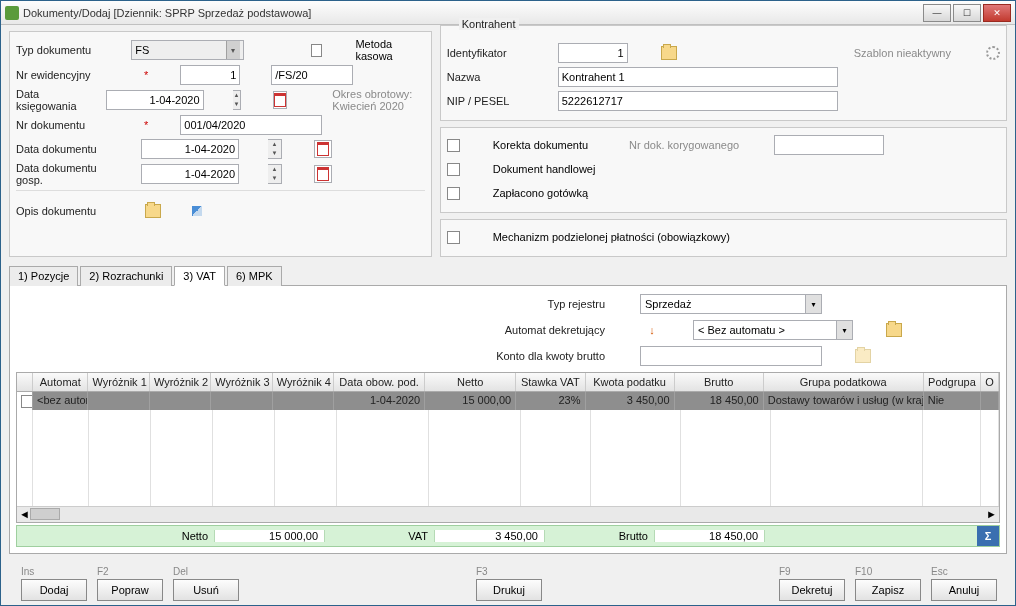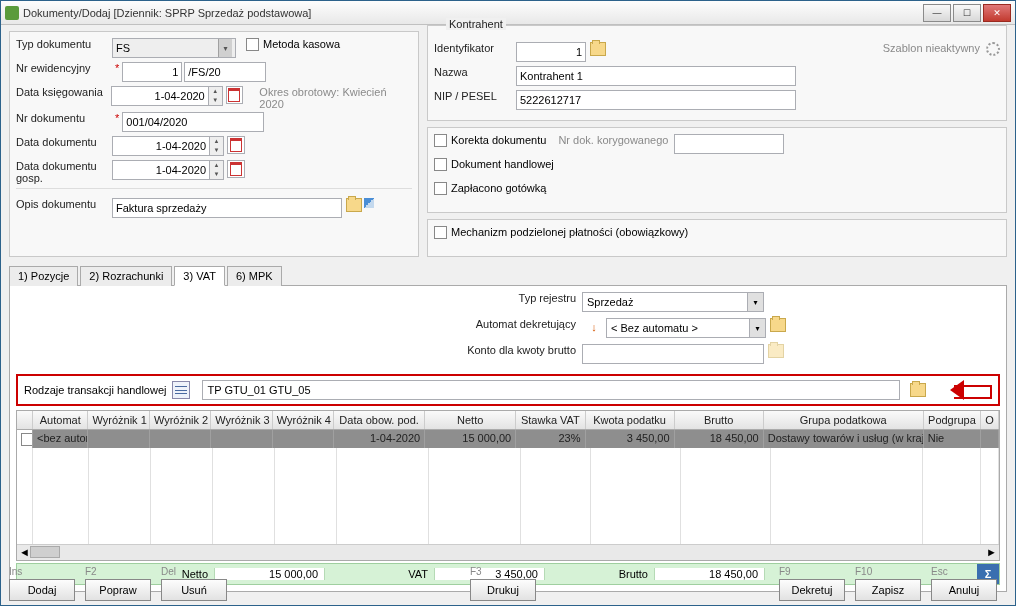--- a/index.html
+++ b/index.html
@@ -8,21 +8,21 @@
   .titlebar { height: 24px; background: linear-gradient(#fdfdfd,#e8e8e8); border-bottom: 1px solid #c0c0c0; display: flex; align-items: center; padding: 0 4px; }
   .titlebar .appicon { width: 14px; height: 14px; background: #5a9b3b; border-radius: 2px; margin-right: 4px; }
   .titlebar .title { flex: 1; color: #333; }
   .winbtns { display: flex; gap: 2px; }
   .winbtn { width: 28px; height: 18px; border: 1px solid #8a8a8a; background: linear-gradient(#f8f8f8,#d8d8d8); display:flex; align-items:center; justify-content:center; font-size: 9px; color:#333; }
   .winbtn.close { background: linear-gradient(#e07878,#c23a2f); color:#fff; border-color:#9a2a20; }
   .content { padding: 6px 8px; }
   .upper { display: flex; gap: 8px; }
   .panel { border: 1px solid #c9c9c9; background: #f8f8f8; padding: 6px; }
   .panel-left { flex: 0 0 410px; }
-  .row { display: flex; align-items: flex-start; min-height: 22px; margin-bottom: 2px; }
+  .row { display: flex; align-items: center; min-height: 22px; margin-bottom: 2px; gap: 29px; }
   .lbl { width: 96px; color: #222; }
   .req { color: #c00; margin: 0 3px; }
   input.text, input.date, .combo { height: 20px; border: 1px solid #abadb3; background: #fff; padding: 0 3px; font-size: 11px; }
   .combo { width: 124px; background: #eee; display:flex; align-items:center; justify-content:space-between; }
   .combo .arrow { width:14px; height:18px; background:#d0d0d0; border-left:1px solid #a0a0a0; display:flex; align-items:center; justify-content:center; font-size:8px; color:#555; }
   input.date { width: 98px; text-align: right; }
   .spin { width:14px; height:20px; border:1px solid #abadb3; border-left:none; background:#eee; display:inline-flex; flex-direction:column; }
   .spin span { flex:1; font-size:6px; text-align:center; line-height:8px; color:#555; }
   .calicon { width:18px; height:18px; border:1px solid #abadb3; background:#fff; margin-left:3px; display:inline-flex; align-items:center; justify-content:center; }
   .calicon::before { content:""; width:10px; height:10px; border:1px solid #c33; border-top:3px solid #c33; }
@@ -53,21 +53,21 @@
   .grow { display:flex; background:#8e8e8e; color:#fff; }
   .grow .gcell { border-right:1px solid #a0a0a0; text-align:right; padding:2px 4px; }
   .gridbody { height:96px; background:#fff; position:relative; }
   .gridlines { display:flex; height:100%; }
   .gridlines div { border-right:1px solid #e0e0e0; }
   .scrollbar-h { height:16px; background:#e9e9e9; border-top:1px solid #ccc; display:flex; align-items:center; justify-content:space-between; padding:0 2px; }
   .scrollbar-h .thumb { width:30px; height:12px; background:#cfcfcf; border:1px solid #aaa; }
   .totals { display:flex; align-items:center; border:1px solid #9fcf9f; background:#d6f2d6; height:22px; margin-top:2px; }
   .totals .tcell { border-right:1px solid #b5dab5; padding:0 6px; text-align:right; }
   .totals .sigma { width:22px; text-align:center; background:#3a6fb0; color:#fff; font-weight:bold; height:100%; display:flex; align-items:center; justify-content:center; }
-  .footer { position:absolute; bottom:4px; left:8px; right:8px; display:flex; align-items:flex-end; }
+  .footer { position:absolute; bottom:4px; left:20px; right:8px; display:flex; align-items:flex-end; }
   .fcol { display:flex; flex-direction:column; margin-right:10px; }
   .fcol .hint { color:#888; font-size:10px; margin-bottom:2px; }
   .fbtn { min-width:66px; height:22px; border:1px solid #888; background:linear-gradient(#fdfdfd,#e2e2e2); padding:0 0; cursor:pointer; }
   .spacer { flex:1; }
   .listicon { width:18px; height:18px; border:1px solid #88a; background:#eef2fa; margin:0 6px; display:inline-flex; flex-direction:column; justify-content:space-evenly; padding:2px; }
   .listicon span { height:1px; background:#4a6aa0; }
   .gearicon { width:14px; height:14px; display:inline-block; border:2px dotted #999; border-radius:50%; margin-left:6px; }
   .dropdown { height:20px; border:1px solid #abadb3; background:#fff; display:inline-flex; align-items:center; justify-content:space-between; padding-left:4px; }
   .dropdown .dd-arrow { width:16px; height:18px; background:#e0e0e0; border-left:1px solid #abadb3; display:flex; align-items:center; justify-content:center; font-size:8px; }
   .w16 { width:16px; flex:0 0 16px; }
@@ -135,21 +135,20 @@
           <input class="date" value="1-04-2020" style="">
           <span class="spin">
               <span>▲</span>
               <span>▼</span>
             </span>
           <span class="calicon"></span>
         </div>
         <div style="height:6px;border-top:1px solid #ddd;margin:4px 0;"></div>
         <div class="row">
           <span class="lbl">Opis dokumentu</span>
-          <input class="text" style="width: 230px;" value="Faktura sprzedaży">
           <span class="foldicon"></span>
           <span class="pencil"></span>
         </div>
       </div>
 
       <div style="flex:1; display:flex; flex-direction:column; gap:6px;">
         <div class="rt-group">
           <span class="fieldset-title">Kontrahent</span>
           <div class="row small-right">
             <span class="lbl">Identyfikator</span>
@@ -223,34 +222,20 @@
           <span class="foldicon"></span>
         </div>
         <div class="row">
           <span style="flex:0 0 430px;"></span>
           <span class="lbl2">Konto dla kwoty brutto</span>
           <input class="text" style="width: 182px;">
           <span class="foldicon" style="opacity:.5"></span>
         </div>
       </div>
 
-      <div class="redbox">
-        <span>Rodzaje transakcji handlowej</span>
-        <span class="listicon">
-            <span></span>
-            <span></span>
-            <span></span>
-          </span>
-        <input value="TP GTU_01 GTU_05" style="">
-        <span class="foldicon"></span>
-        <span style="width:14px;"></span>
-        <div class="redarrow">
-            <span class="inner"></span>
-          </div>
-      </div>
 
       <div class="grid">
         <div class="ghead">
           <div class="gcell w16"></div>
           <div class="gcell" style="width:56px">Automat</div>
           <div class="gcell" style="width:62px">Wyróżnik 1</div>
           <div class="gcell" style="width:62px">Wyróżnik 2</div>
           <div class="gcell" style="width:62px">Wyróżnik 3</div>
           <div class="gcell" style="width:62px">Wyróżnik 4</div>
           <div class="gcell" style="width:92px">Data obow. pod.</div>

